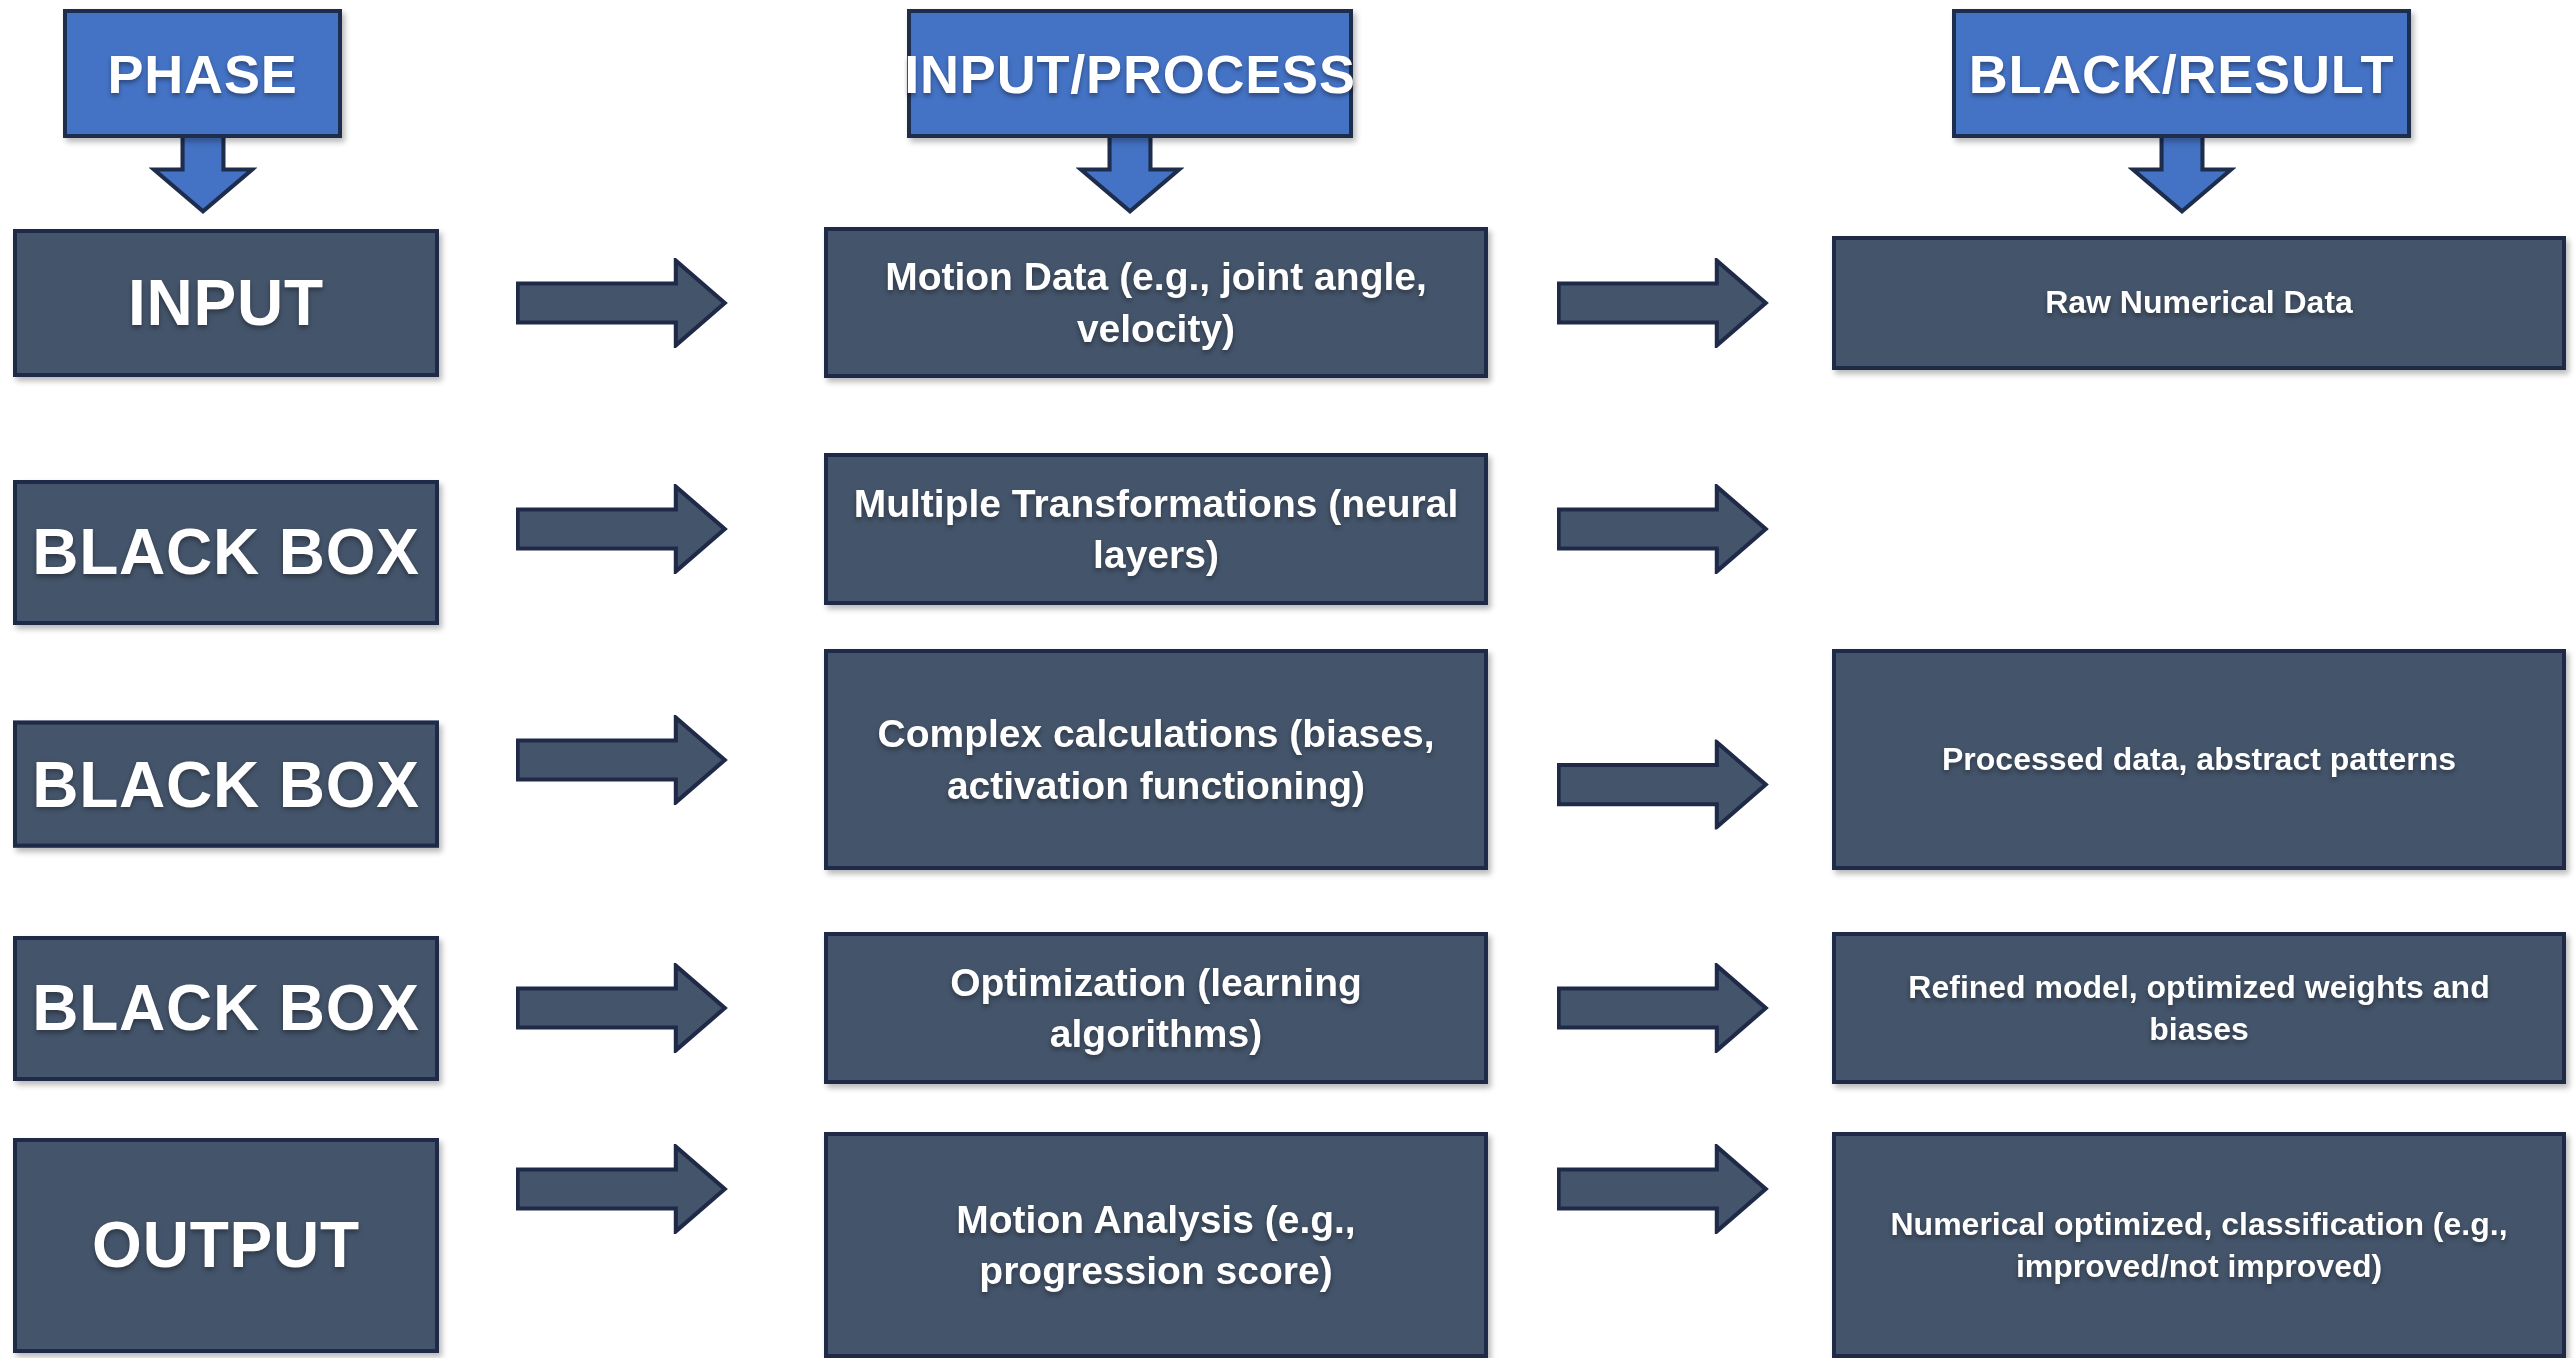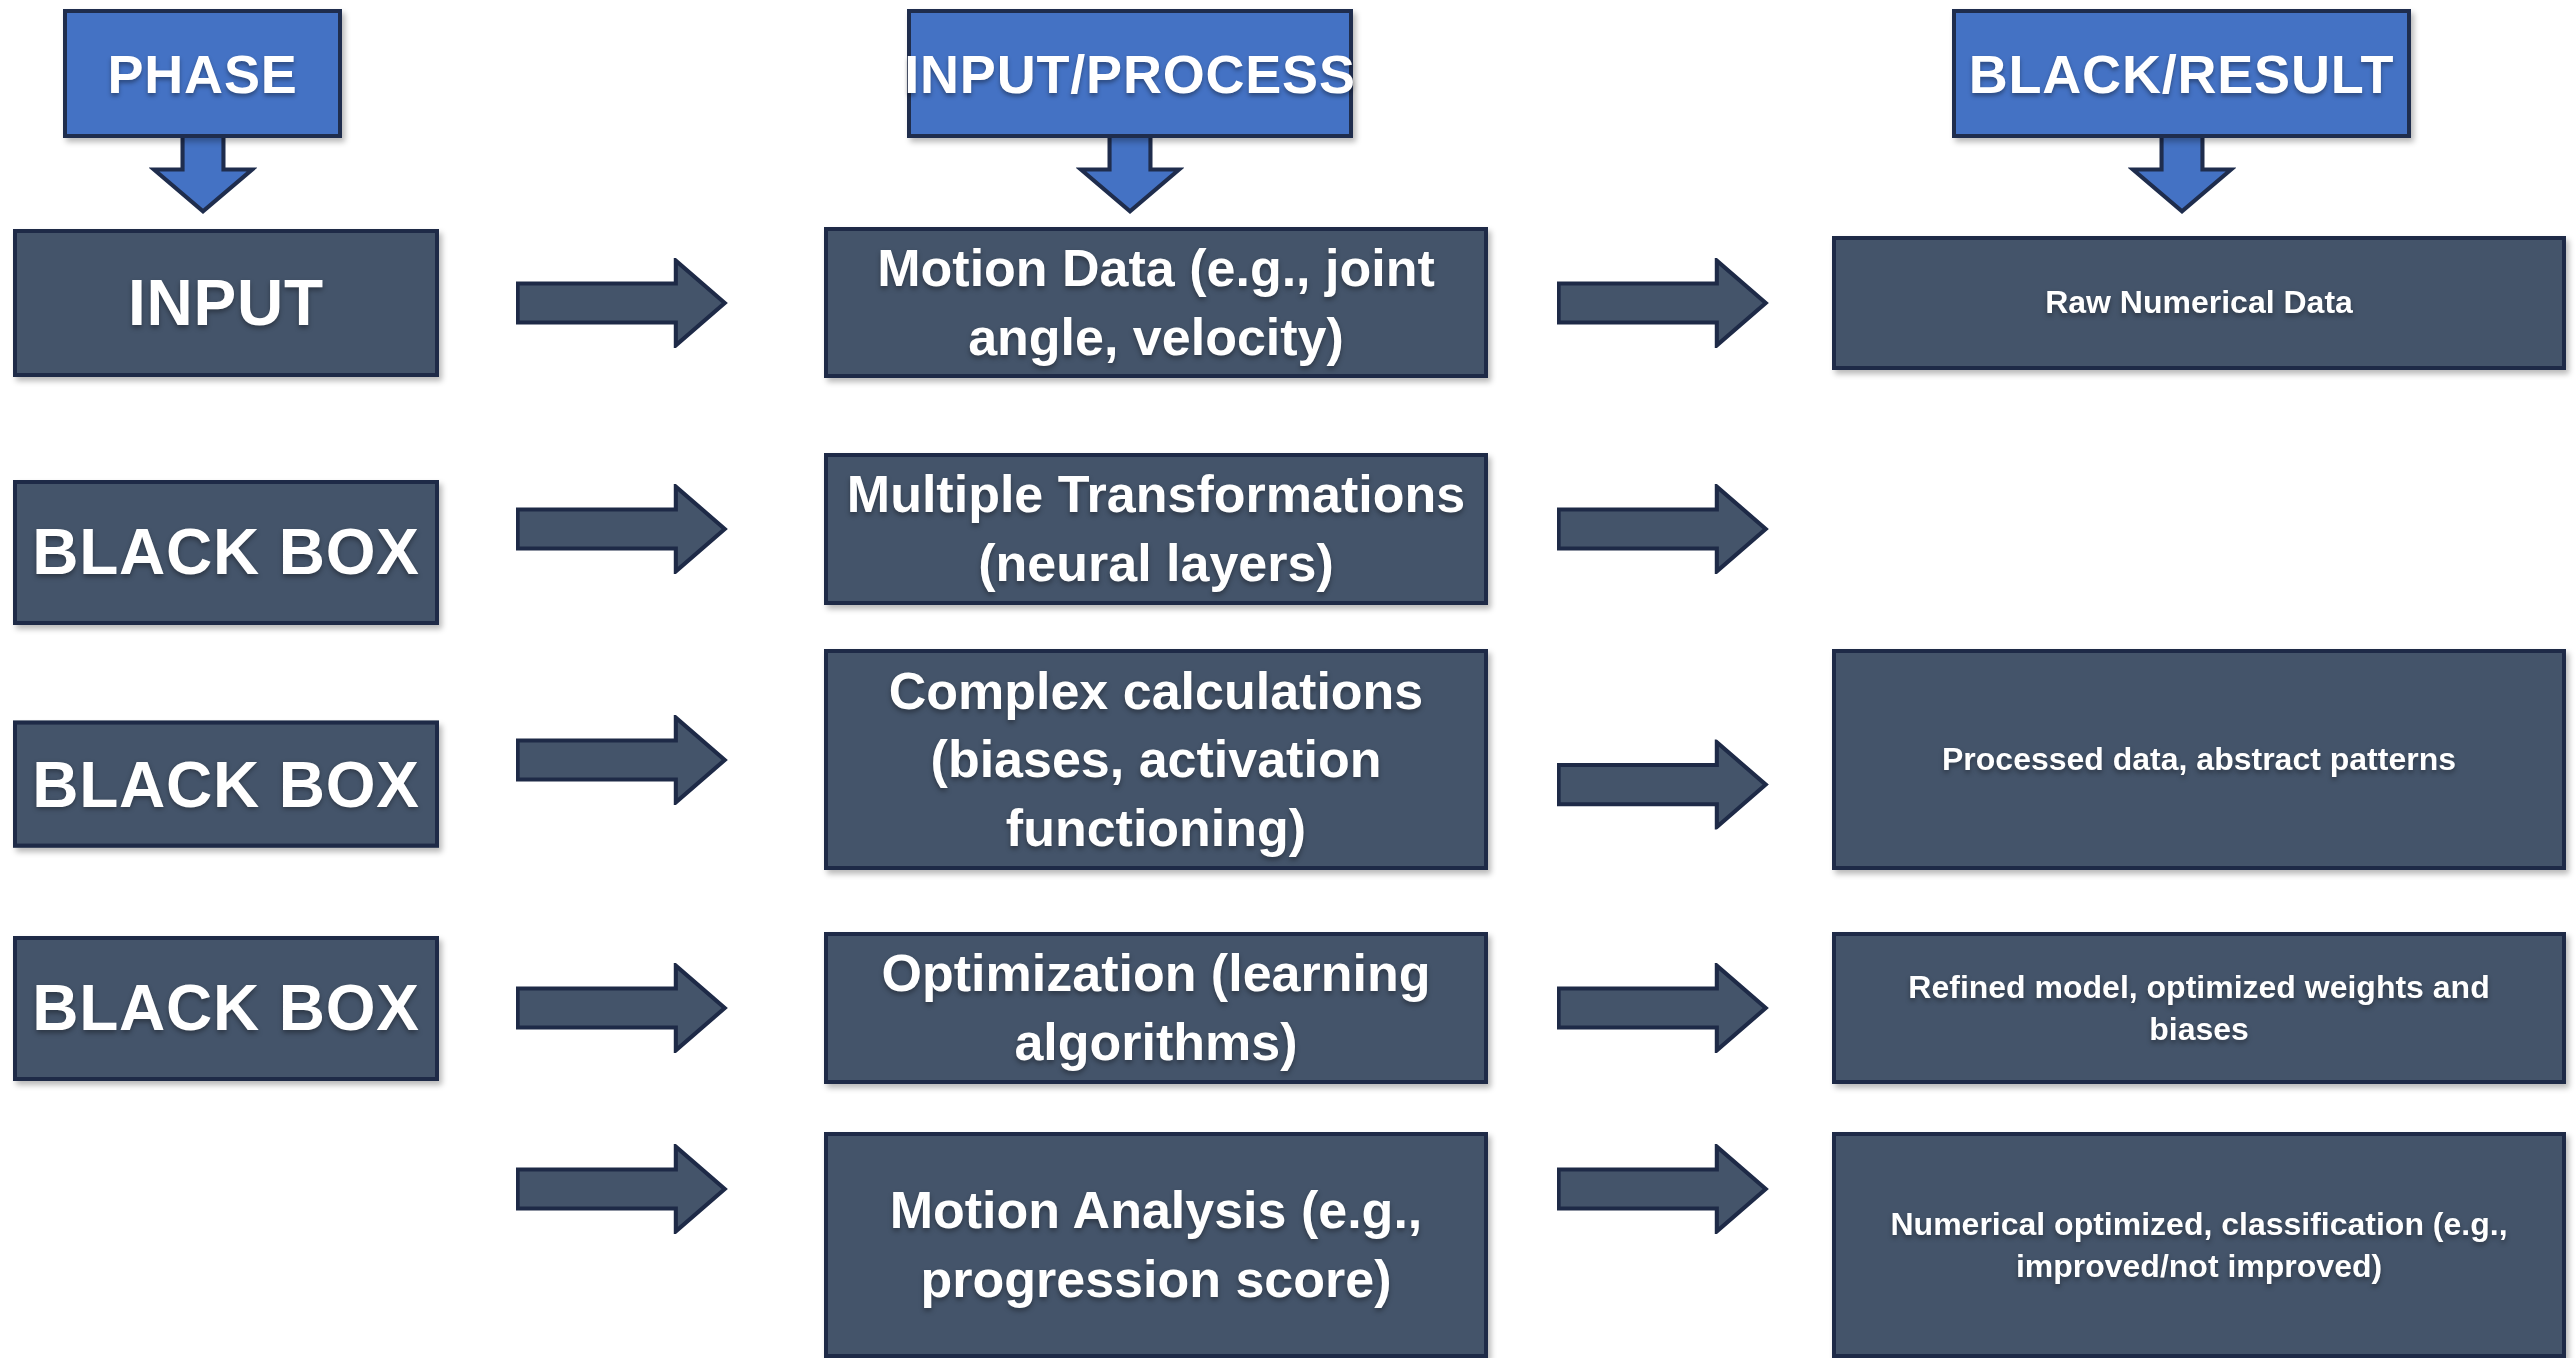--- a/index.html
+++ b/index.html
@@ -90,21 +90,21 @@
     grid-column:2;
     width:100%;
     font-size:64px;
     white-space:nowrap;
     letter-spacing:0.8px;
   }
   .box-mid{
     grid-column:4;
     width:100%;
     height:100%;
-    font-size:52px;
+    font-size:39px;
     line-height:1.32;
     padding:0 17px;
   }
   .box-right{
     grid-column:6;
     width:100%;
     height:100%;
     font-size:32px;
     line-height:1.32;
     padding:16px 23px;
@@ -195,20 +195,21 @@
       <path d="M2 31 L196 31 L196 3 L256 55 L196 107 L196 79 L2 79 Z" fill="var(--arrow-fill)" stroke="var(--arrow-border)" stroke-width="5" stroke-linejoin="miter"></path>
     </svg>
     <div class="box box-mid">Optimization (learning algorithms)</div>
     <svg class="arrow-2" width="212" height="90" viewBox="0 0 260 110">
       <path d="M2 31 L196 31 L196 3 L256 55 L196 107 L196 79 L2 79 Z" fill="var(--arrow-fill)" stroke="var(--arrow-border)" stroke-width="5" stroke-linejoin="miter"></path>
     </svg>
     <div class="box box-right">Refined model, optimized weights and biases</div>
   </div>
 
   <div class="row" id="r5">
+    <div class="box box-left">OUTPUT</div>
     <svg class="arrow-1" width="212" height="90" viewBox="0 0 260 110">
       <path d="M2 31 L196 31 L196 3 L256 55 L196 107 L196 79 L2 79 Z" fill="var(--arrow-fill)" stroke="var(--arrow-border)" stroke-width="5" stroke-linejoin="miter"></path>
     </svg>
     <div class="box box-mid">Motion Analysis (e.g., progression score)</div>
     <svg class="arrow-2" width="212" height="90" viewBox="0 0 260 110">
       <path d="M2 31 L196 31 L196 3 L256 55 L196 107 L196 79 L2 79 Z" fill="var(--arrow-fill)" stroke="var(--arrow-border)" stroke-width="5" stroke-linejoin="miter"></path>
     </svg>
     <div class="box box-right">Numerical optimized, classification (e.g., improved/not improved)</div>
   </div>
 

